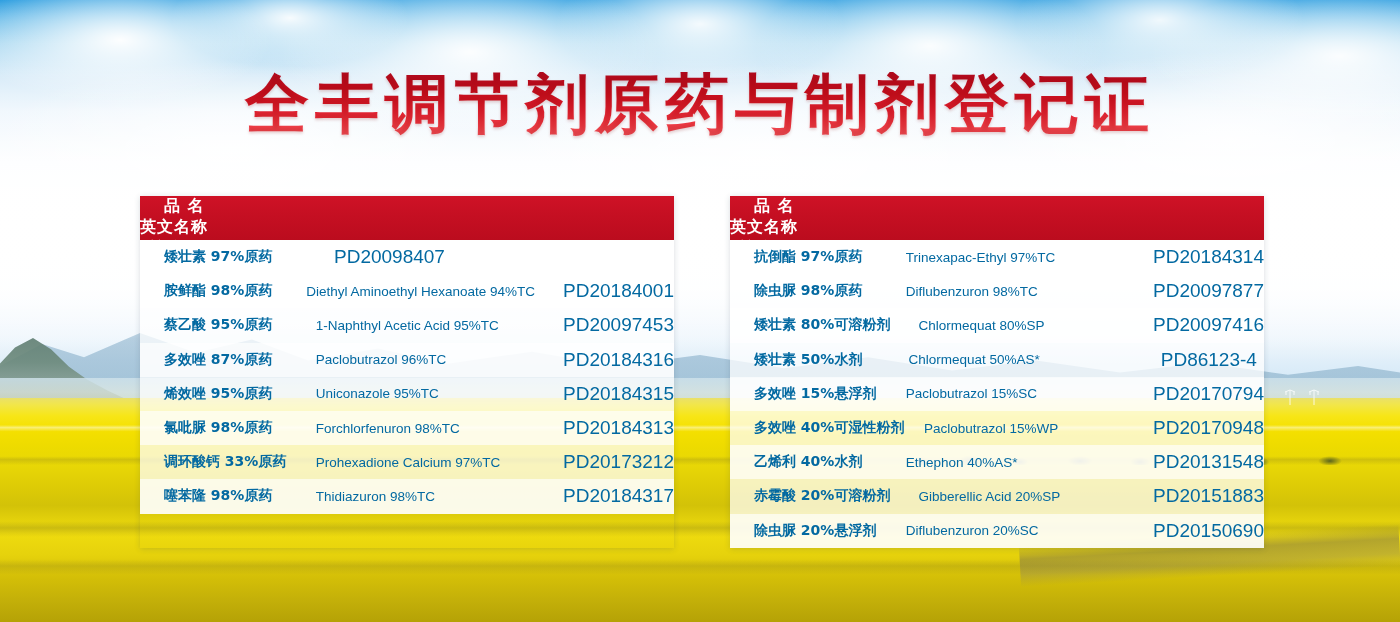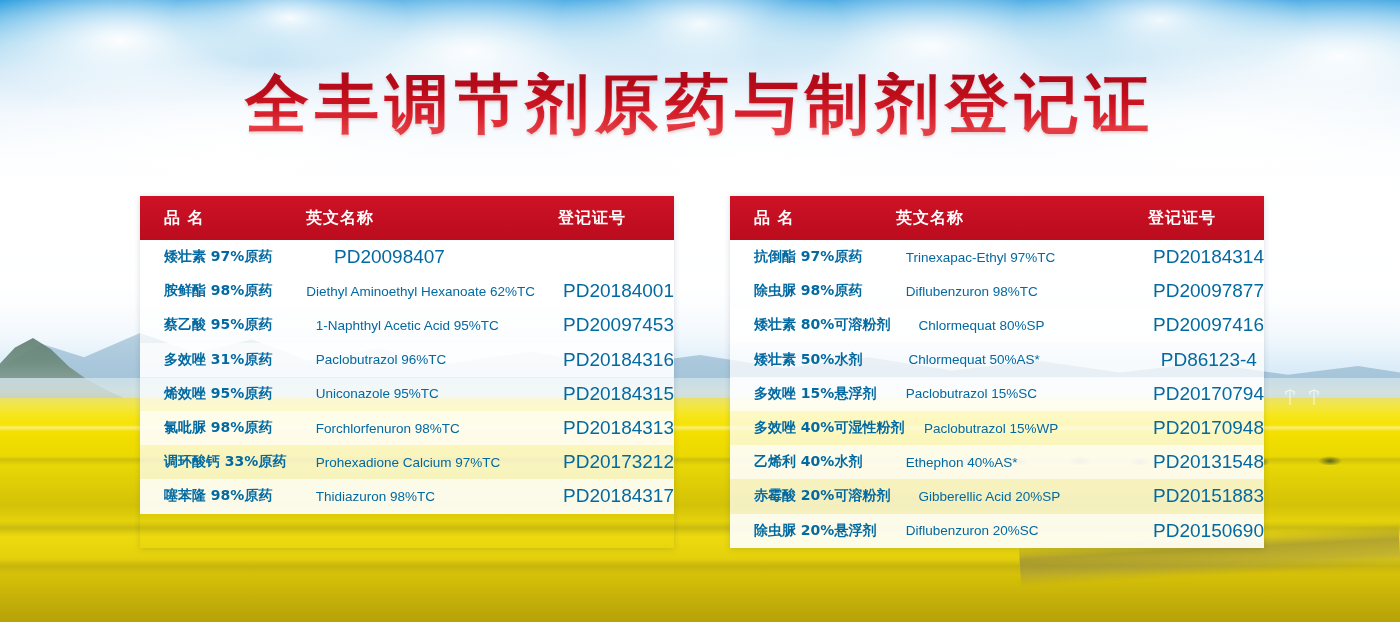--- a/index.html
+++ b/index.html
@@ -208,28 +208,28 @@
 
   .cert-table {
     width: 534px;
     display: flex;
     flex-direction: column;
     box-shadow: 0 1px 6px rgba(40,60,80,0.18);
   }
 
   .thead {
     display: flex;
-    align-items: center;
     height: 44px;
     background: linear-gradient(to bottom, #cf1226 0%, #c50f22 45%, #bb0c1e 100%);
     color: #ffffff;
     font-family: "DejaVu Sans", "Liberation Sans", sans-serif;
     font-weight: 700;
     font-size: 16px;
     letter-spacing: 1px;
+    flex-direction: column;
   }
 
   .tbody {
     background: rgba(255,255,255,0.55);
   }
 
   .trow {
     display: flex;
     align-items: center;
     height: 34.2px;
@@ -313,30 +313,30 @@
         <div class="c-en">英文名称</div>
         <div class="c-no">登记证号</div>
       </div>
       <div class="tbody">
         <div class="trow plain">
           <div class="c-name">矮壮素 97%原药</div>
           <div class="c-no">PD20098407</div>
         </div>
         <div class="trow plain">
           <div class="c-name">胺鲜酯 98%原药</div>
-          <div class="c-en">Diethyl Aminoethyl Hexanoate 62%TC</div>
+          <div class="c-en">Diethyl Aminoethyl Hexanoate 94%TC</div>
           <div class="c-no">PD20184001</div>
         </div>
         <div class="trow alt">
           <div class="c-name">蔡乙酸 95%原药</div>
           <div class="c-en">1-Naphthyl Acetic Acid 95%TC</div>
           <div class="c-no">PD20097453</div>
         </div>
         <div class="trow plain">
-          <div class="c-name">多效唑 31%原药</div>
+          <div class="c-name">多效唑 87%原药</div>
           <div class="c-en">Paclobutrazol 96%TC</div>
           <div class="c-no">PD20184316</div>
         </div>
         <div class="trow alt">
           <div class="c-name">烯效唑 95%原药</div>
           <div class="c-en">Uniconazole 95%TC</div>
           <div class="c-no">PD20184315</div>
         </div>
         <div class="trow plain">
           <div class="c-name">氯吡脲 98%原药</div>

